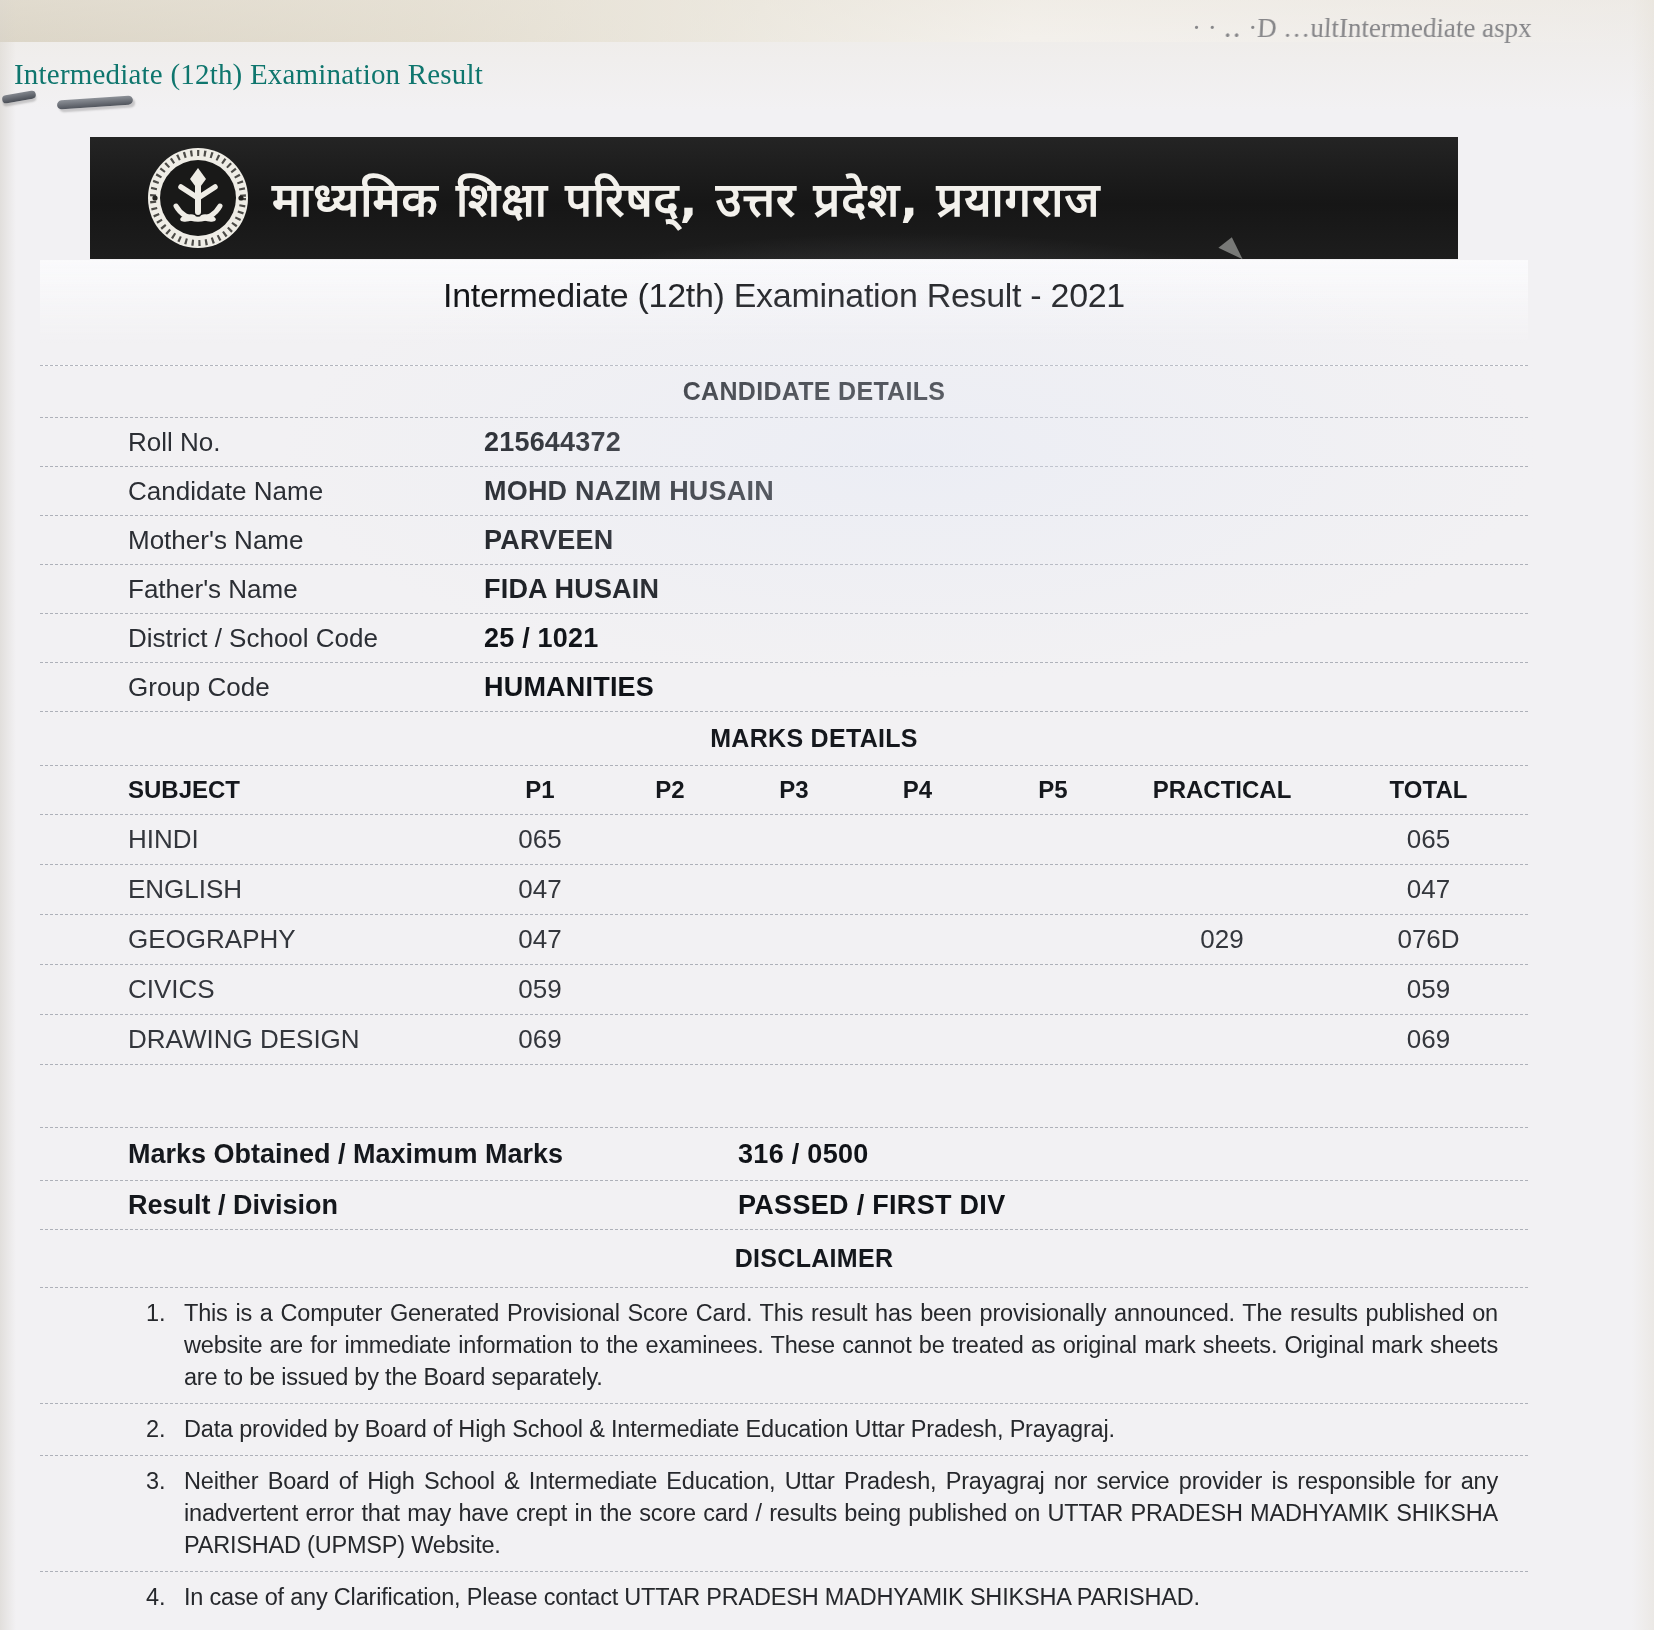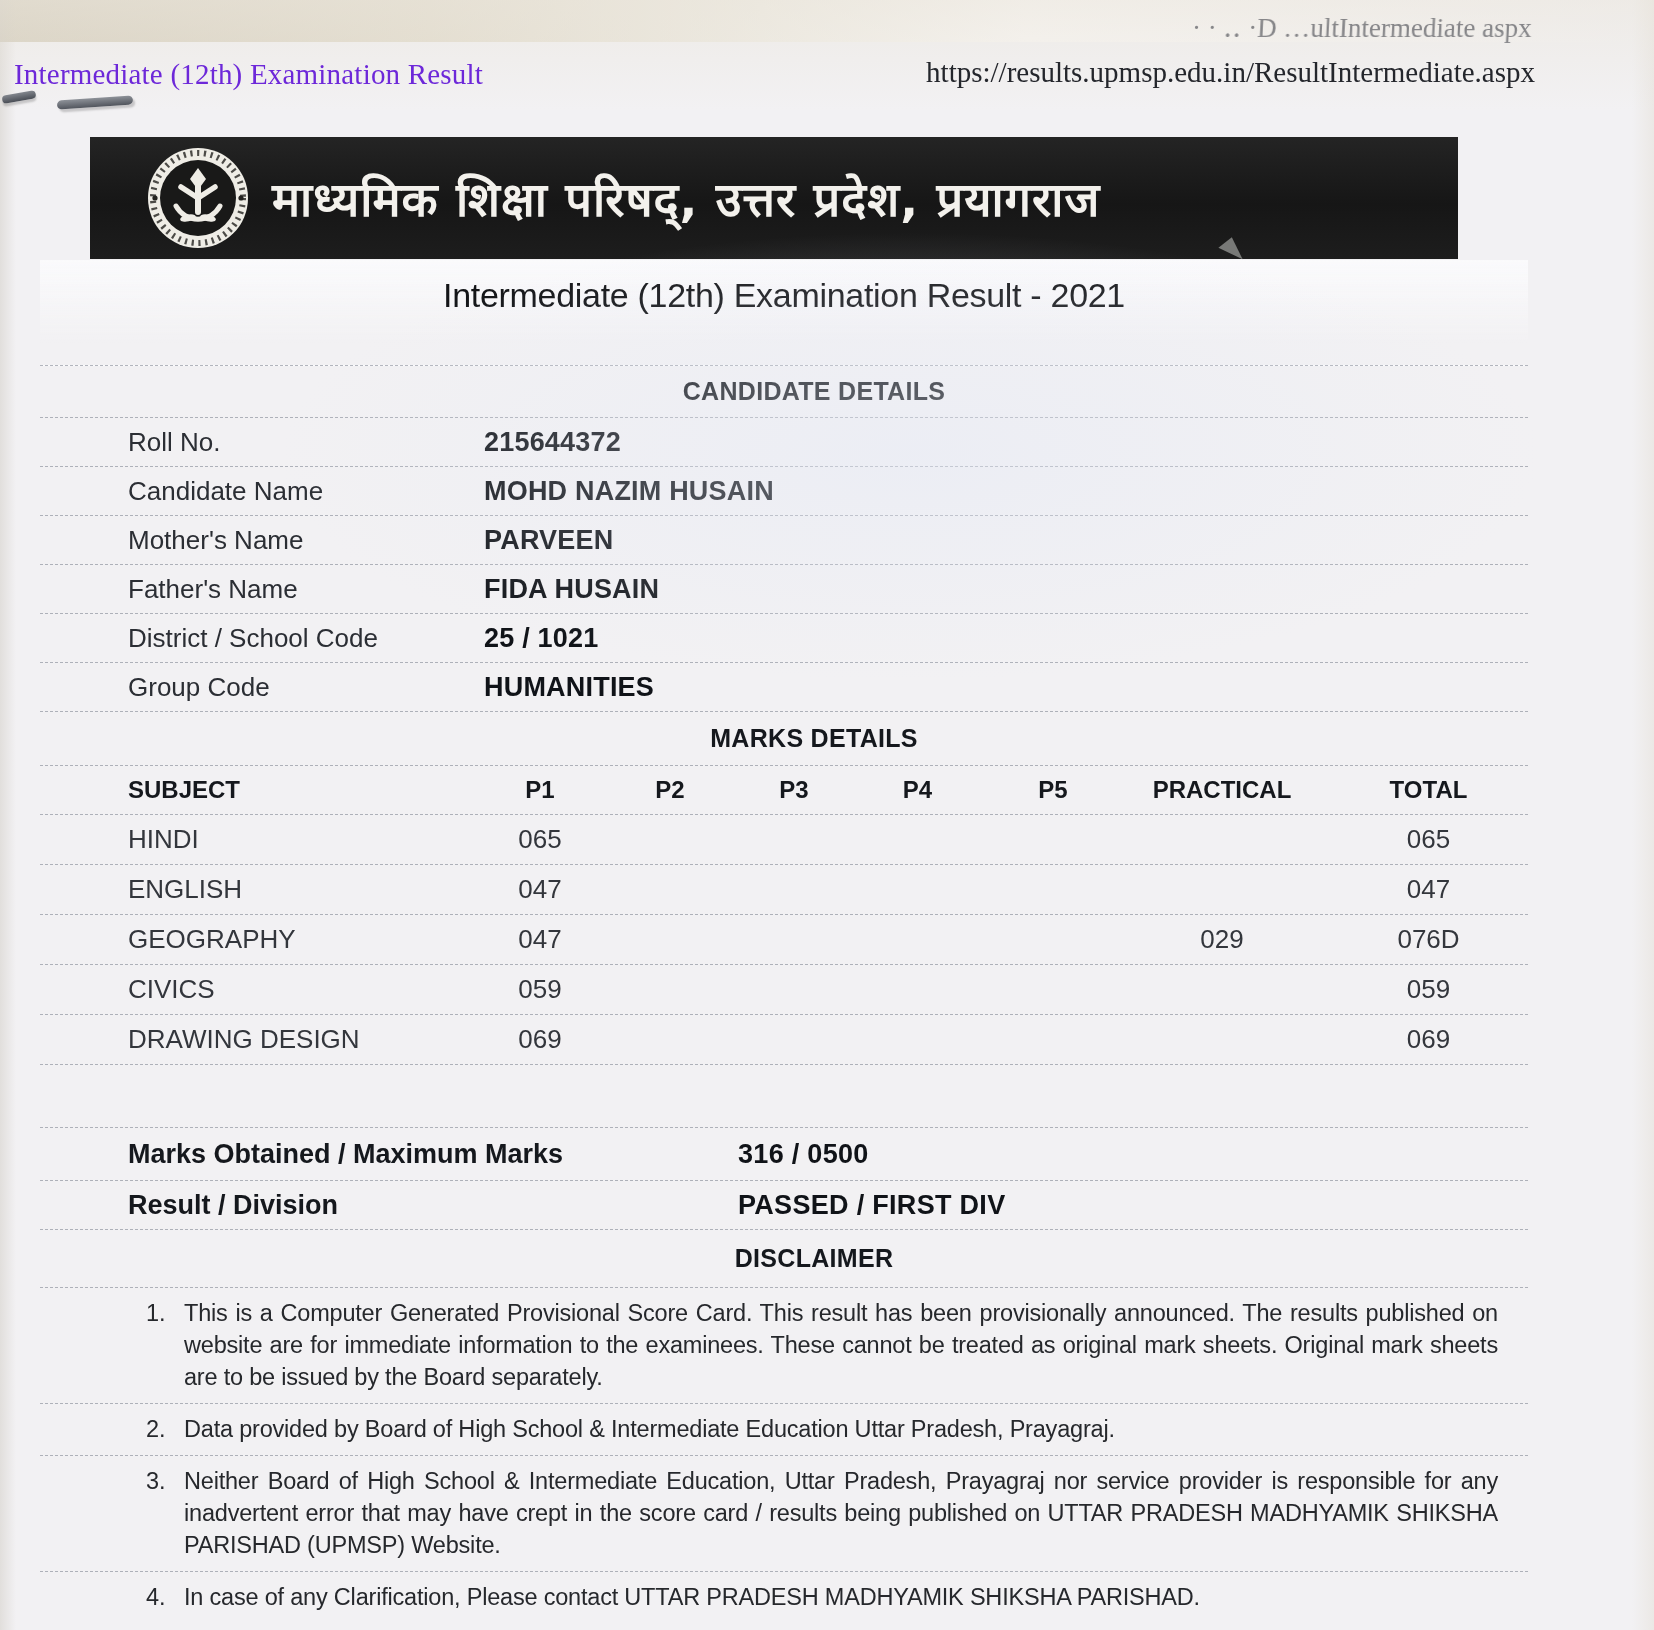--- a/index.html
+++ b/index.html
@@ -19,21 +19,21 @@
       linear-gradient(270deg, rgba(222,216,204,.35) 0px, rgba(244,243,245,0) 22px);
   }
   .scan-top-strip{
     position:absolute;left:0;top:0;width:100%;height:42px;z-index:1;
     background:linear-gradient(90deg,#d5cebe 0%,#e1dbcc 26%,#eeebe3 46%,#f8f6f4 62%,#f2f1f3 100%);
     border-bottom-right-radius:30px;
   }
   .print-header-left{
     position:absolute;left:14px;top:58px;z-index:6;
     font-family:"Liberation Serif","DejaVu Serif",serif;
-    font-size:29px;color:#6d28d9;letter-spacing:.2px;
+    font-size:29px;color:#0f766e;letter-spacing:.2px;
   }
   .print-header-right{
     position:absolute;right:119px;top:56px;z-index:6;
     font-family:"Liberation Serif","DejaVu Serif",serif;
     font-size:29px;color:#24262c;
   }
   .ghost-url{
     position:absolute;right:122px;top:12px;z-index:6;
     font-family:"Liberation Serif","DejaVu Serif",serif;
     font-size:27px;color:#44464d;opacity:.62;filter:blur(.7px);
@@ -93,21 +93,20 @@
     text-align:justify;letter-spacing:-.2px;}
 </style>
 </head>
 <body>
 
 <div class="page">
   <div class="scan-top-strip"></div>
 
   <div class="print-header-left">Intermediate (12th) Examination Result</div>
   <div class="ghost-url">· · ‥ ·D …ultIntermediate aspx</div>
-  <div class="print-header-right">https://results.upmsp.edu.in/ResultIntermediate.aspx</div>
 
   <div class="staple staple-1"></div>
   <div class="staple staple-2"></div>
 
   <div class="banner">
     <svg class="logo" viewBox="0 0 104 104" xmlns="http://www.w3.org/2000/svg">
       <circle cx="52" cy="52" r="50" fill="#efede6"></circle>
       <circle cx="52" cy="52" r="45" fill="none" stroke="#23221f" stroke-width="6" stroke-dasharray="2.2 4.6" opacity=".8"></circle>
       <circle cx="52" cy="52" r="38" fill="#191918"></circle>
       <path d="M52 22 l8 11 -8 11 -8 -11 z" fill="#efede6"></path>

